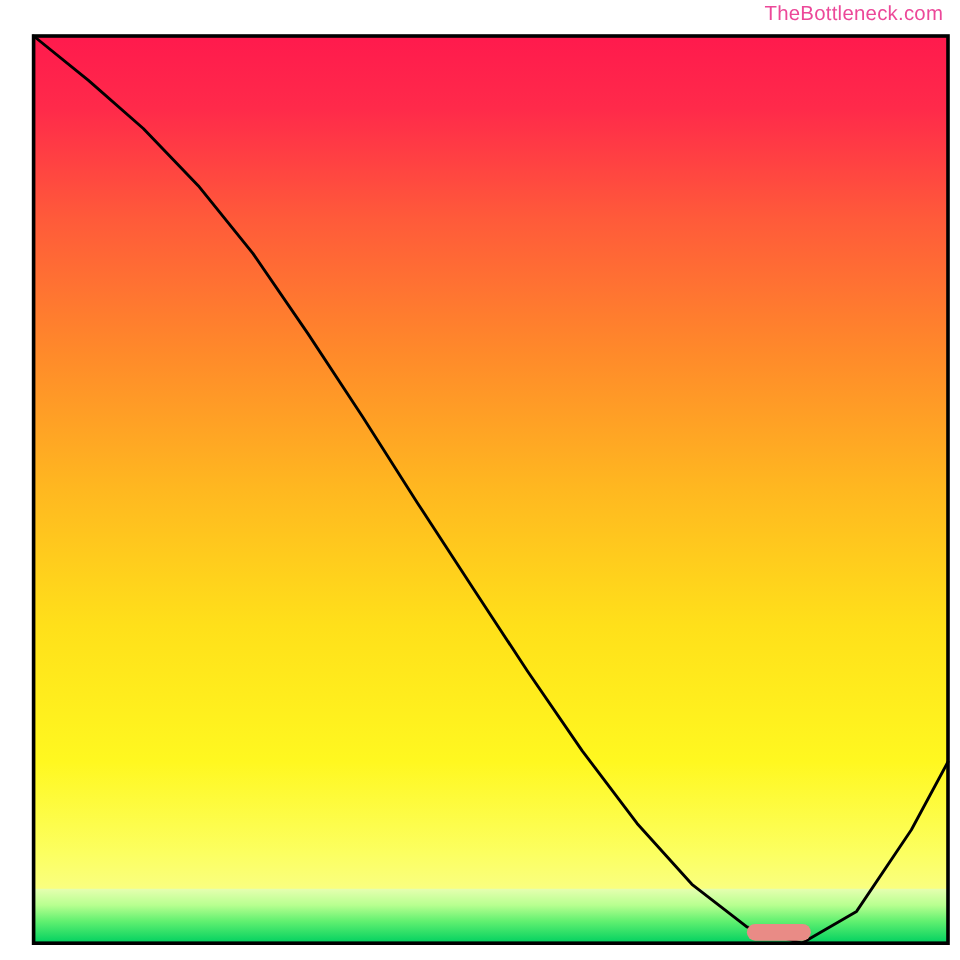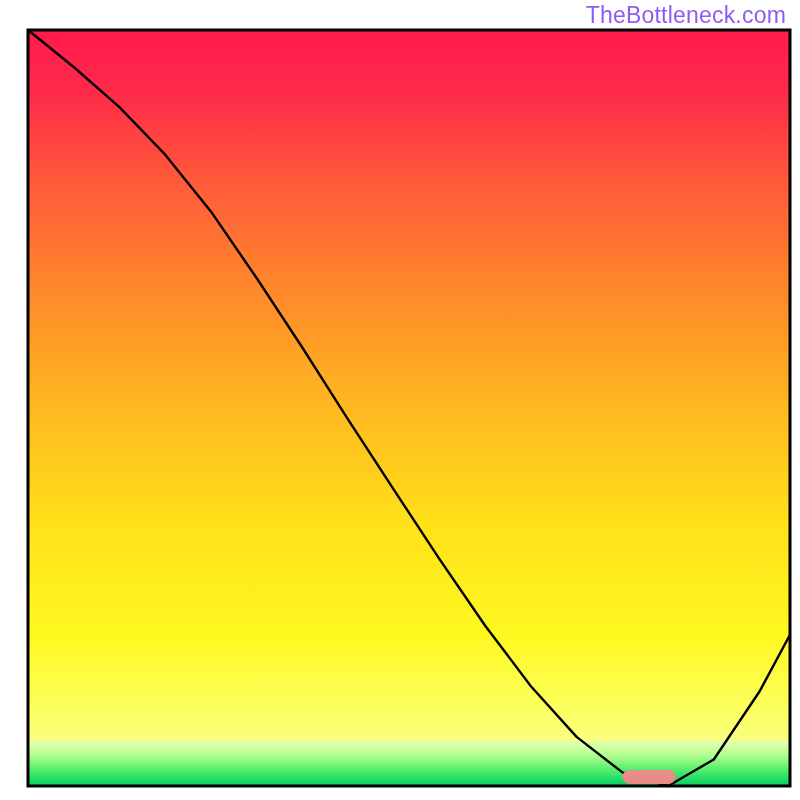--- a/index.html
+++ b/index.html
@@ -12,22 +12,22 @@
   }
   .container {
     position: relative;
     width: 800px;
     height: 800px;
   }
   .watermark {
     position: absolute;
     top: 2px;
     right: 14px;
-    color: #8b5cf6;
-    font-size: 23px;
+    color: #ec4899;
+    font-size: 17px;
     font-weight: 400;
     letter-spacing: 0.2px;
   }
   svg {
     display: block;
   }
 </style>
 </head>
 <body>
 <div class="container">

